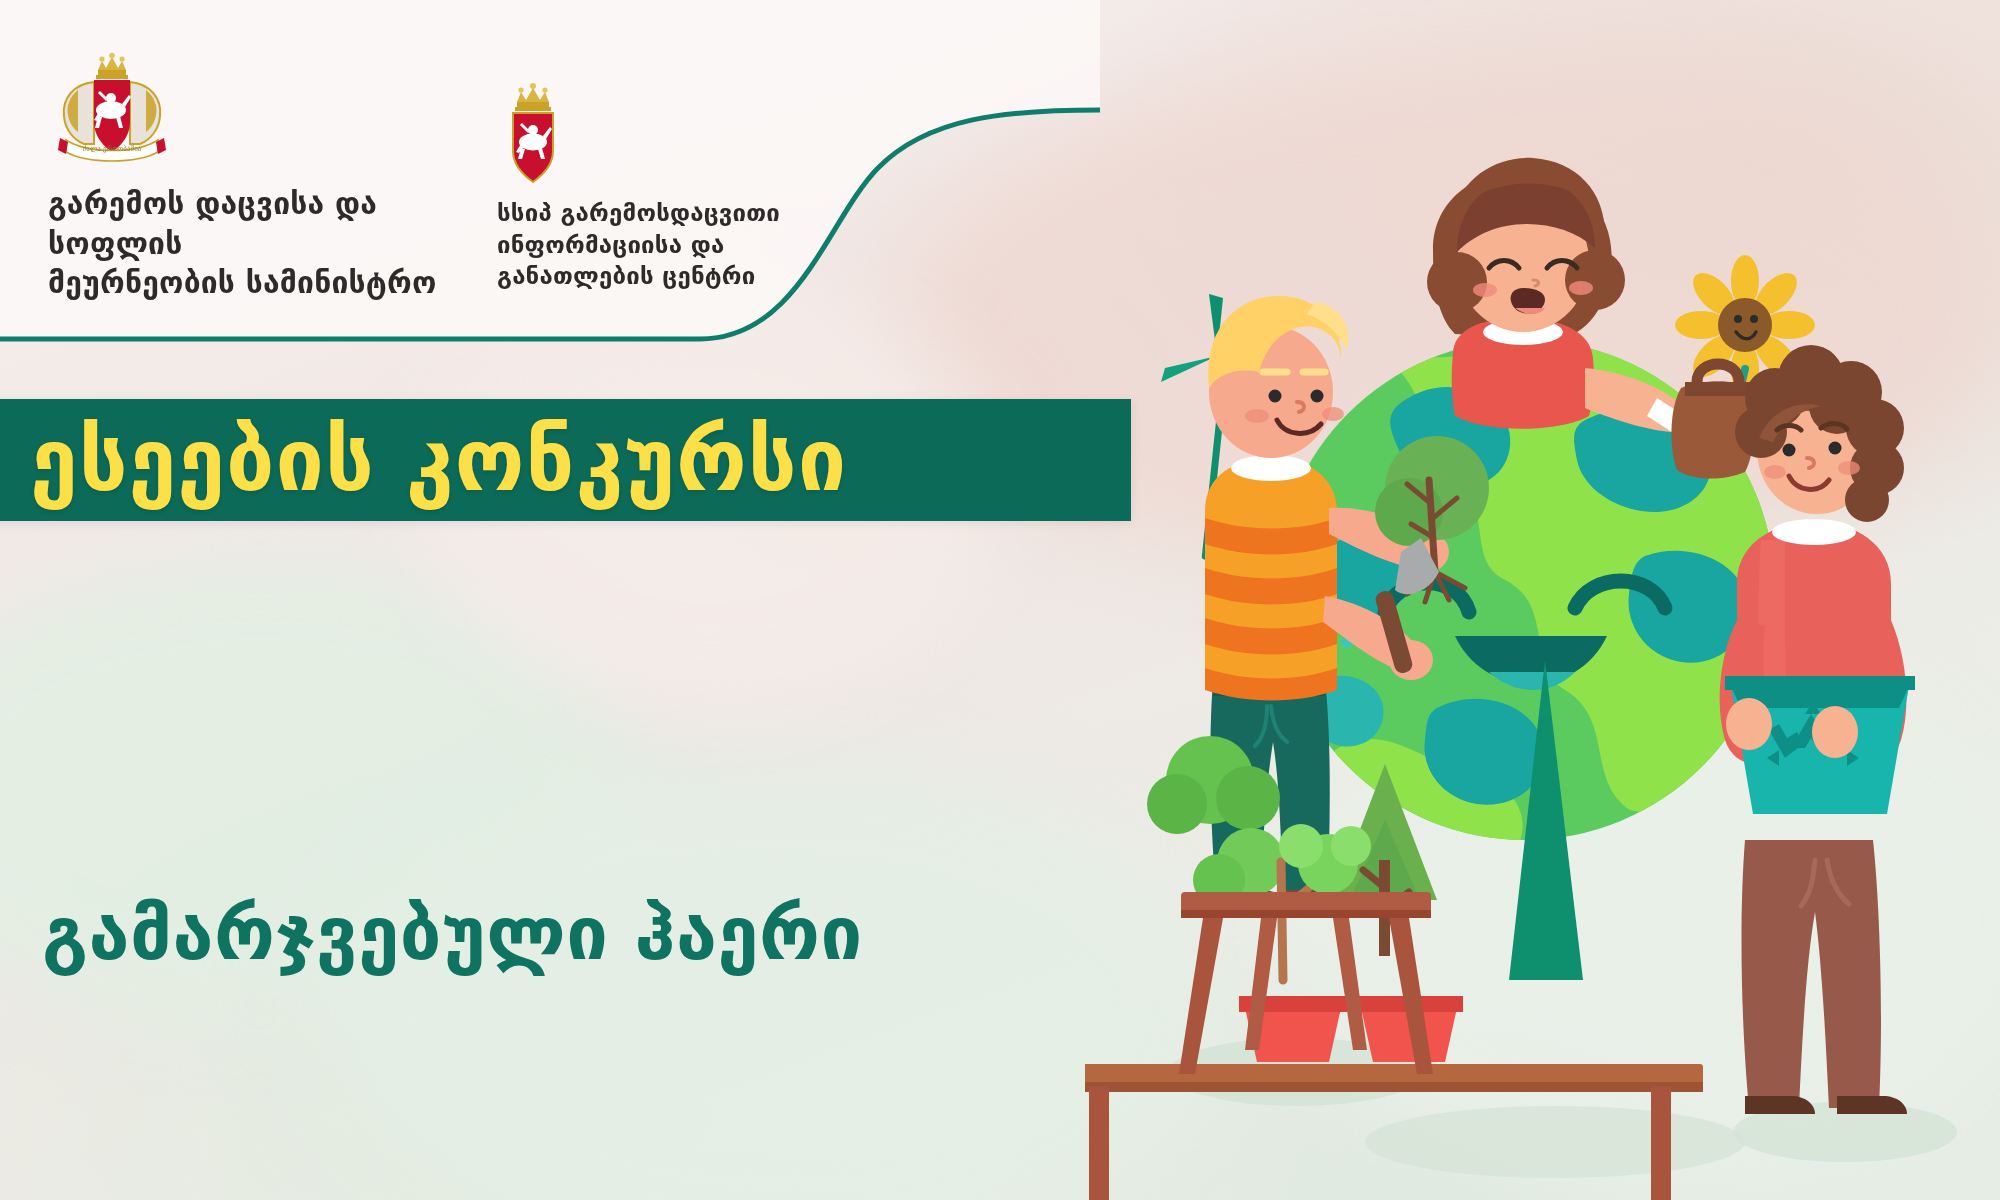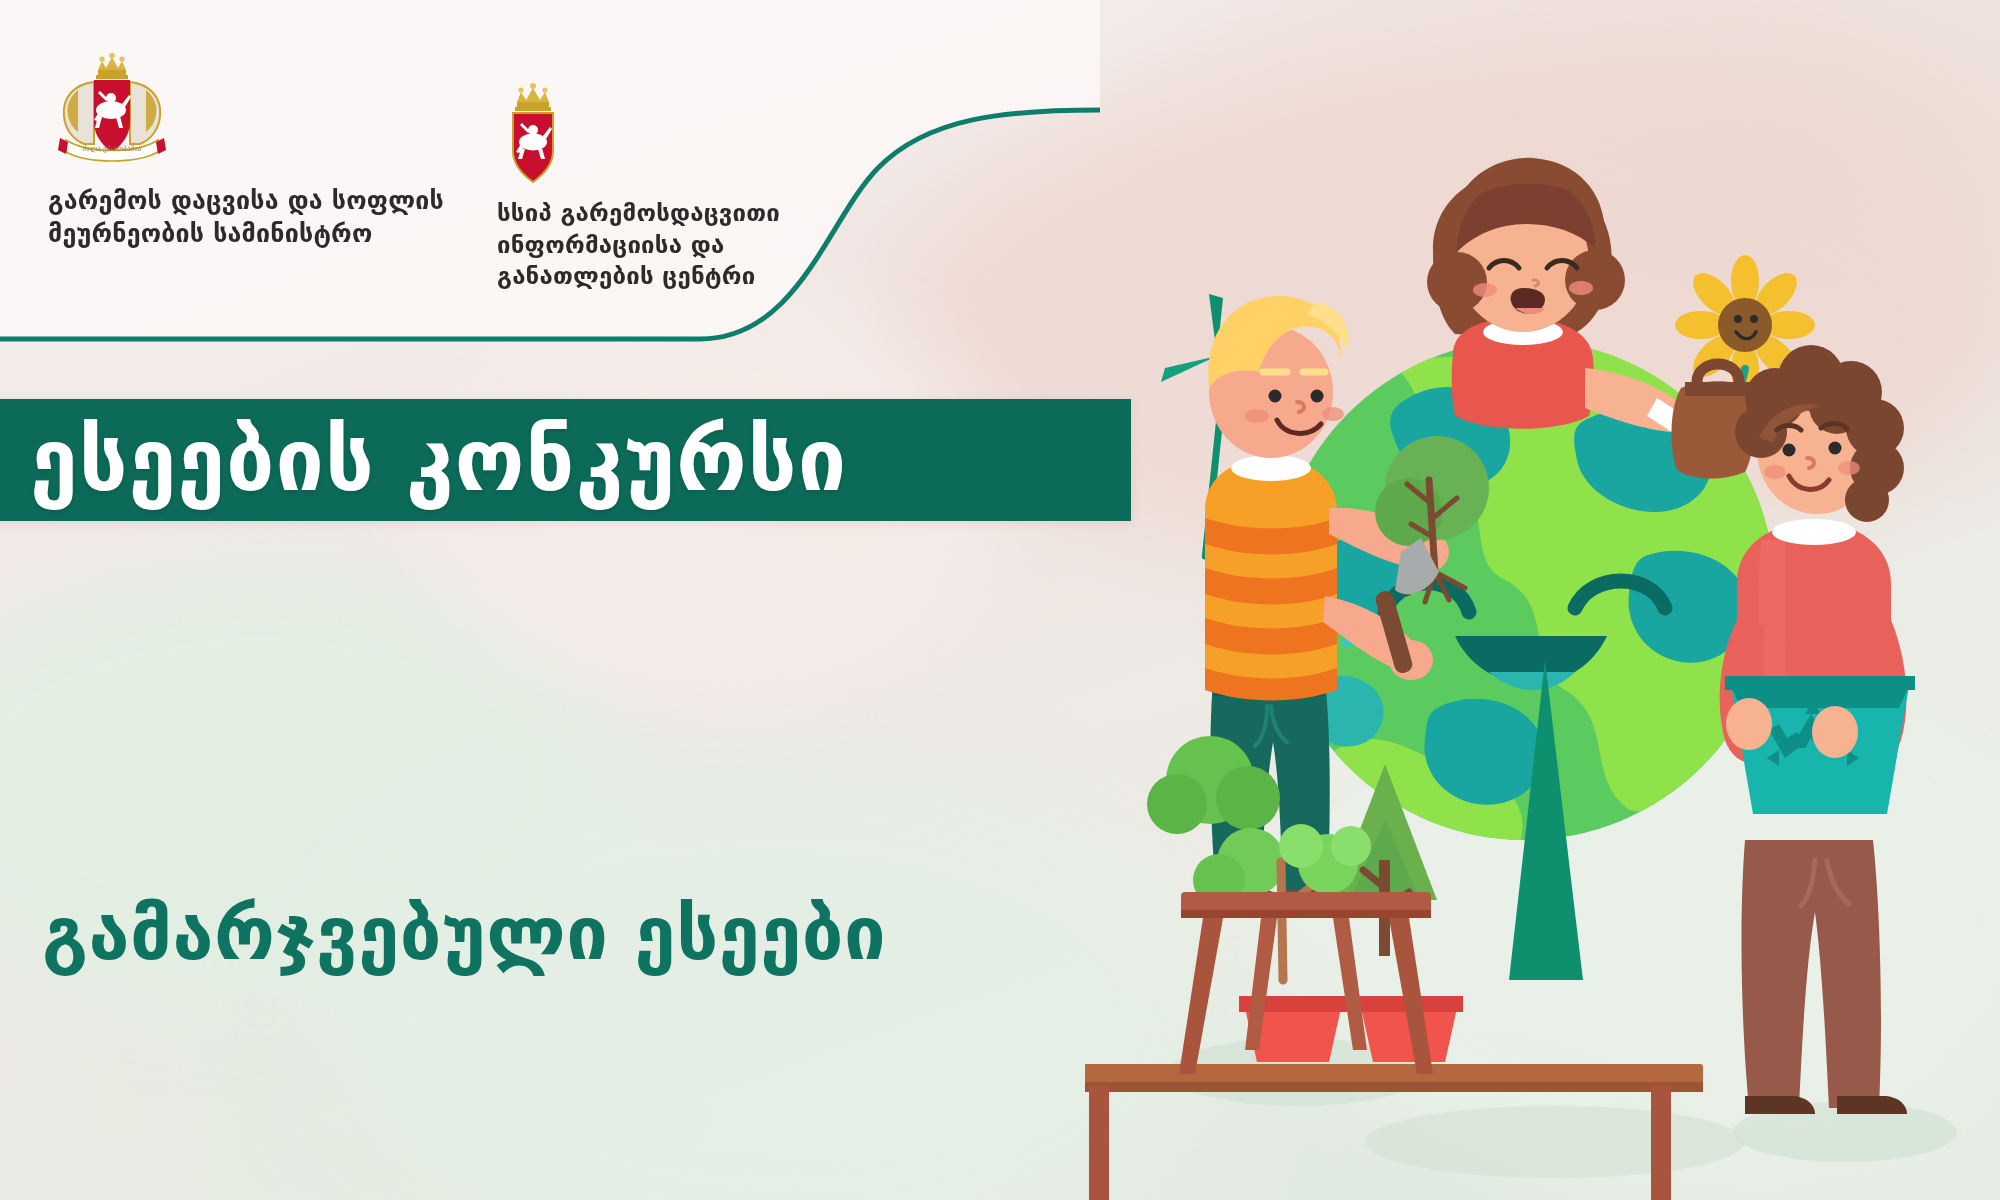--- a/index.html
+++ b/index.html
@@ -34,39 +34,39 @@
   
   .logo-block { position:absolute; }
   #logo-ministry { left:48px; top:52px; width:400px; }
   #logo-center   { left:497px; top:66px; width:330px; }
 
   .crest-wrap { height:118px; display:flex; align-items:flex-end;text-align:right; }
   .logo-caption {
     margin-top:14px;
     font-family:"DejaVu Sans","Liberation Sans",sans-serif;
     font-weight:700;
-    font-size:25px;
+    font-size:30px;
     line-height:1.32;
     color:#2e2a2a;
     letter-spacing:.2px;
     white-space:pre-line;
   }
   #logo-center .logo-caption { font-size:24px; }
 
   
   #title-band {
     position:absolute; left:-14px; top:399px;
     width:1145px; height:122px;
     background:#0c6a58;
     display:flex; align-items:center;
     box-shadow:0 2px 10px rgba(0,0,0,.08);
   }
   #title-band .band-text {
     margin-left:44px;
-    color:#ffffff;
+    color:#fde047;
     font-size:86px;
     font-weight:700;
     line-height:1;
     letter-spacing:1px;
     white-space:nowrap;
     text-shadow:0 2px 4px rgba(0,0,0,.12);
   }
 
   
   #subtitle {
@@ -189,21 +189,21 @@
 განათლების ცენტრი</div>
   </div>
 
   <div id="title-band">
     <span class="band-text">ესეების კონკურსი</span>
   </div>
 
   <div id="subtitle">
   </div>
 
-  <div id="bottom-heading">გამარჯვებული ესეები</div>
+  <div id="bottom-heading">გამარჯვებული ჰაერი</div>
 
   <div id="illustration">
     <svg width="915" height="1080" viewBox="0 0 915 1080" xmlns="http://www.w3.org/2000/svg">
 
       <defs>
         <clipPath id="globeClip">
             <circle cx="440" cy="470" r="250"></circle>
           </clipPath>
       </defs>
 

